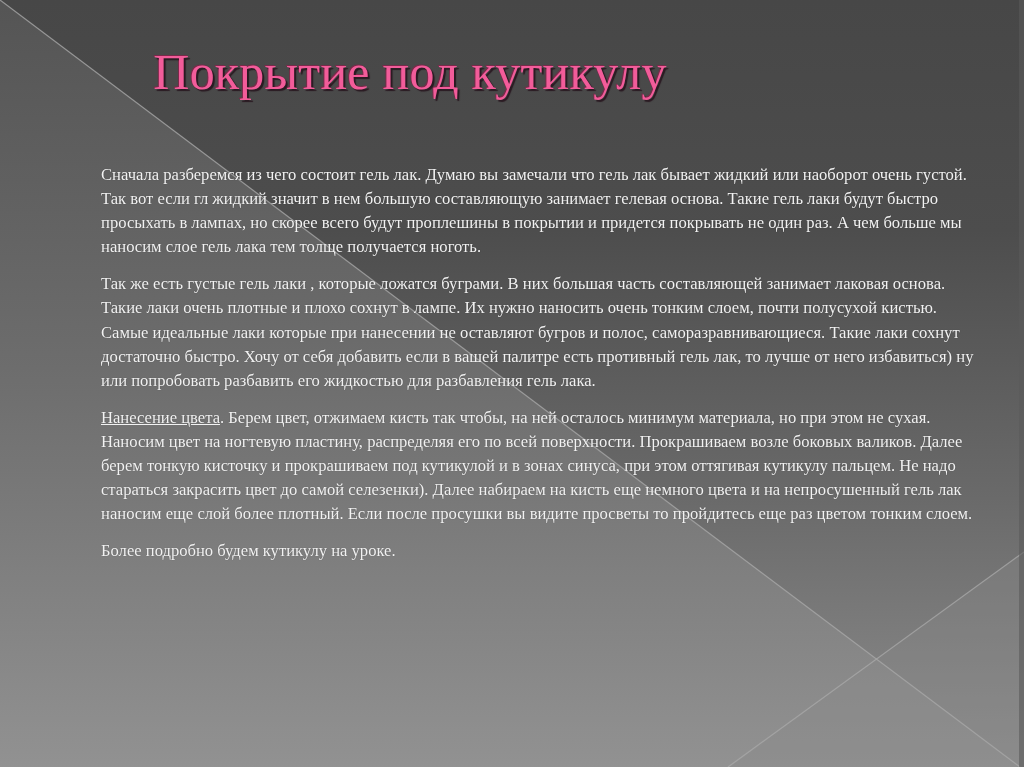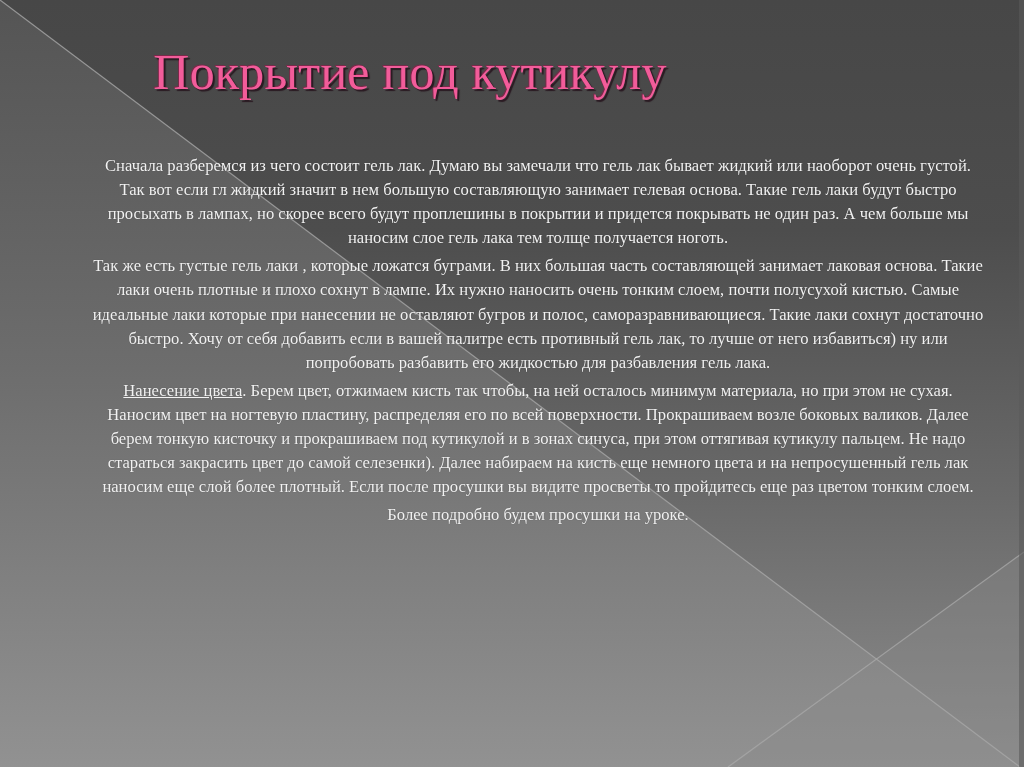--- a/index.html
+++ b/index.html
@@ -17,21 +17,21 @@
       color: #f25c9a;
       text-shadow: 2px 2px 1px #2a1a22, -1px -1px 0 #7a2a4a;
       letter-spacing: 0.2px;
     }
     .body-text {
       position: absolute; left: 88px; top: 150px; width: 900px;
       color: #f2f2f2;
       font-size: 16.6px; line-height: 24.1px;
       text-shadow: 0 0 1px rgba(0,0,0,0.35);
     }
-    .body-text p { margin: 4px; text-align: center; }
+    .body-text p { margin: 13px; }
     .lead { font-weight: normal; text-decoration: underline; }
   </style>
 </head>
 <body>
 
 <svg class="bg-svg" viewBox="0 0 1024 767" preserveAspectRatio="none">
   <defs>
     <linearGradient id="lowerTri" x1="0" y1="0" x2="0" y2="1">
       <stop offset="0" stop-color="#565656"></stop>
       <stop offset="0.5" stop-color="#707070"></stop>
@@ -51,15 +51,15 @@
   <p>
     <span>Сначала разберемся из чего состоит гель лак. Думаю вы замечали что гель лак бывает жидкий или наоборот очень густой. Так вот если гл жидкий значит в нем большую составляющую занимает гелевая основа. Такие гель лаки будут быстро просыхать в лампах, но скорее всего будут проплешины в покрытии и придется покрывать не один раз. А чем больше мы наносим слое гель лака тем толще получается ноготь.</span>
   </p>
   <p>
     <span>Так же есть густые гель лаки , которые ложатся буграми. В них большая часть составляющей занимает лаковая основа. Такие лаки очень плотные и плохо сохнут в лампе. Их нужно наносить очень тонким слоем, почти полусухой кистью. Самые идеальные лаки которые при нанесении не оставляют бугров и полос, саморазравнивающиеся. Такие лаки сохнут достаточно быстро. Хочу от себя добавить если в вашей палитре есть  противный гель лак, то лучше от него избавиться) ну или попробовать разбавить его жидкостью для разбавления гель лака.</span>
   </p>
   <p>
     <span class="lead">Нанесение цвета</span><span>. Берем цвет, отжимаем кисть так чтобы, на ней осталось минимум материала, но при этом не сухая. Наносим цвет на ногтевую пластину, распределяя его по всей поверхности. Прокрашиваем возле боковых валиков. Далее берем тонкую кисточку и прокрашиваем под кутикулой и в зонах синуса, при этом оттягивая кутикулу пальцем. Не надо стараться закрасить цвет до самой селезенки). Далее набираем на кисть еще немного цвета и на непросушенный гель лак наносим еще слой более плотный. Если после просушки вы видите просветы то пройдитесь еще раз цветом тонким слоем.</span>
   </p>
   <p>
-    <span>Более подробно будем просушки на уроке.</span>
+    <span>Более подробно будем кутикулу на уроке.</span>
   </p>
 </div>
 
 </body></html>

